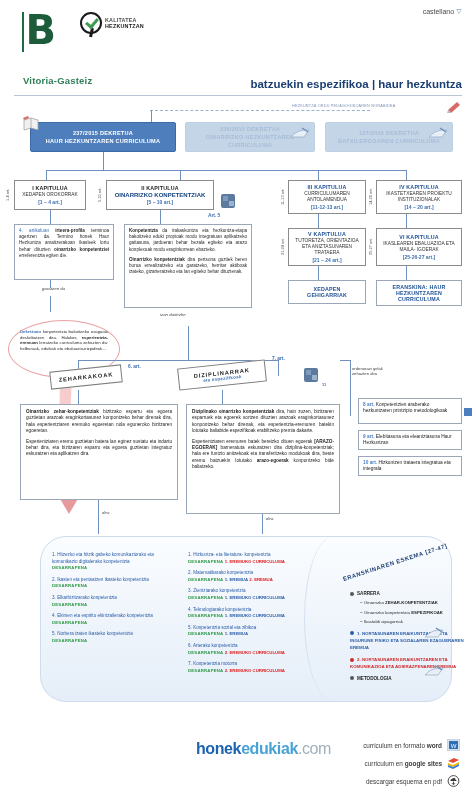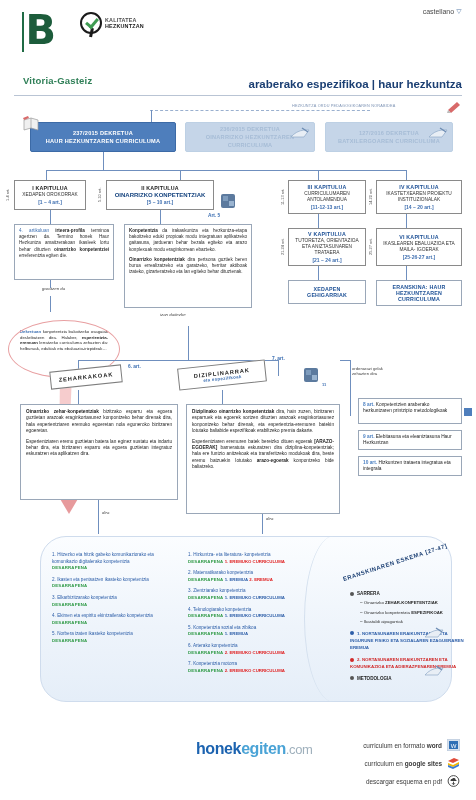--- a/index.html
+++ b/index.html
@@ -173,21 +173,21 @@
   .sch-txt.red  { color:#d12a2a; font-weight:bold; }
 
   
   .footer { position:absolute; left:0; top:728px; width:476px; height:72px; }
   .berri {
     position:absolute; left:196px; top:12px;
     font-size:16px; font-weight:bold; letter-spacing:-0.4px;
   }
   .berri .b1{ color:#1c63b0; }
   .berri .b2{ color:#4aa3d6; }
-  .berri .b3{ color:#9fb0bc; font-weight:normal; font-size:13px; }
+  .berri .b3{ color:#9fb0bc; font-weight:normal; font-size:16px; }
   .flinks { position:absolute; right:16px; top:8px; width:128px; }
   .flink {
     display:flex; align-items:center; justify-content:flex-end; gap:5px;
     font-size:6.4px; color:#3a3a3a; height:18px;
   }
   .flink b { font-weight:bold; }
   .ico { width:13px;height:12px; flex:0 0 13px; }
 </style>
 </head>
 <body>
@@ -208,21 +208,21 @@
       </div>
     </div>
 
     <div class="brand-sub">Vitoria-Gasteiz</div>
 
     <div class="lang">
       <span>castellano</span>
       <span class="dl">⛛</span>
     </div>
 
-    <div class="title-right">araberako espezifikoa  |  haur hezkuntza</div>
+    <div class="title-right">batzuekin espezifikoa  |  haur hezkuntza</div>
     <div class="hr-head"></div>
   </div>
 
   <div class="canvas">
 
     <div class="ln dash-h" style="left:150px; top:12px; width:220px;"></div>
     <div class="ln lnv" style="left:151px; top:12px; height:22px;"></div>
     <div style="position:absolute; left:292px; top:6px; font-size:3.8px; color:#7d93b4; letter-spacing:.2px;">HEZKUNTZA ORDU PEDAGOGIKOAREN NORABIDEA</div>
     <div style="position:absolute;left:446px;top:2px;width:16px;height:14px;">
       <svg viewBox="0 0 16 14" width="16" height="14">
@@ -484,21 +484,21 @@
   </div>
   <div style="position:absolute;left:424px;top:664px;width:20px;height:14px;">
     <svg viewBox="0 0 20 14" width="20" height="14">
         <path d="M1 11 Q6 5 14 4 L19 4 L14 11 Z" fill="#e8eef5" stroke="#8fa9c7" stroke-width=".7"></path>
         <path d="M12 2 L18 6" stroke="#6d8cb3" stroke-width="1.4"></path>
       </svg>
   </div>
 
   <div class="footer">
     <div class="berri">
-      <span class="b1">honek</span><span class="b2">egiten</span><span class="b3">.com</span>
+      <span class="b1">honek</span><span class="b2">edukiak</span><span class="b3">.com</span>
     </div>
 
     <div class="flinks">
       <div class="flink">
         <span><span>curriculum en formato </span><b>word</b></span>
         <span class="ico">
           <svg viewBox="0 0 13 12" width="13" height="12">
               <rect x="0" y="0" width="13" height="12" rx="1.5" fill="#d8e2ee" stroke="#9fb2c9" stroke-width=".6"></rect>
               <rect x="2" y="2" width="9" height="8" fill="#2f6fb5"></rect>
               <text x="6.5" y="8.5" font-size="6" fill="#fff" text-anchor="middle" font-family="Liberation Sans">W</text>

